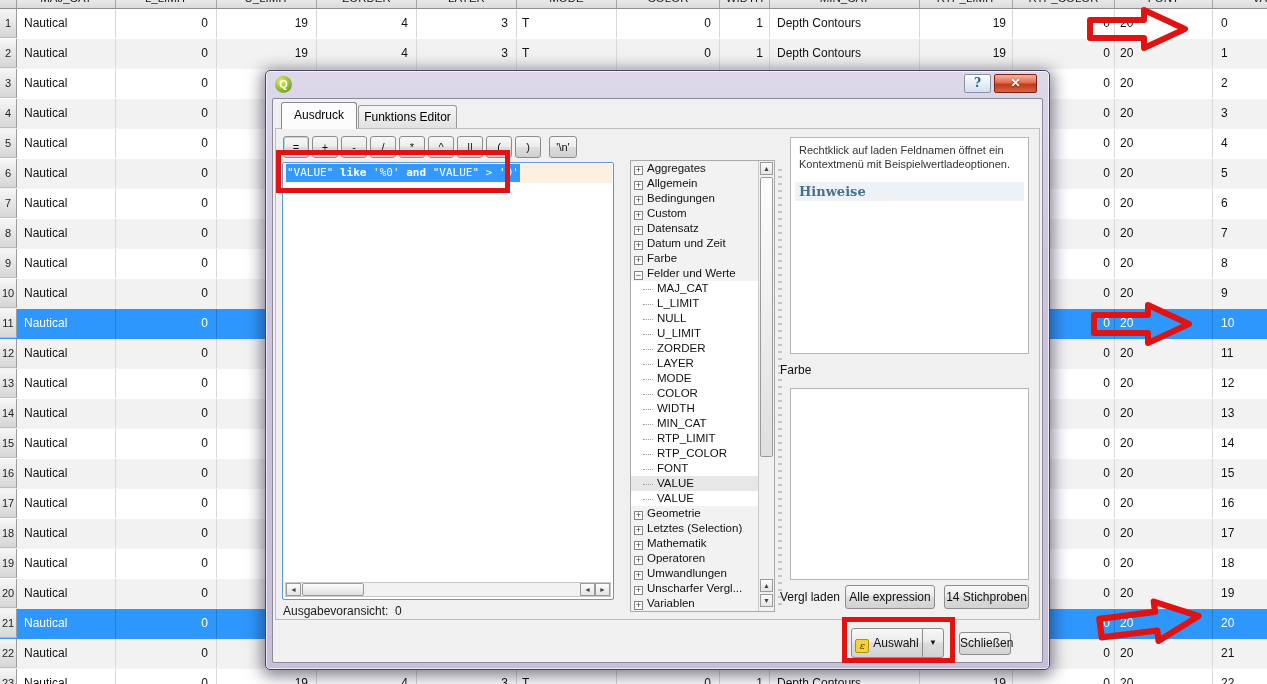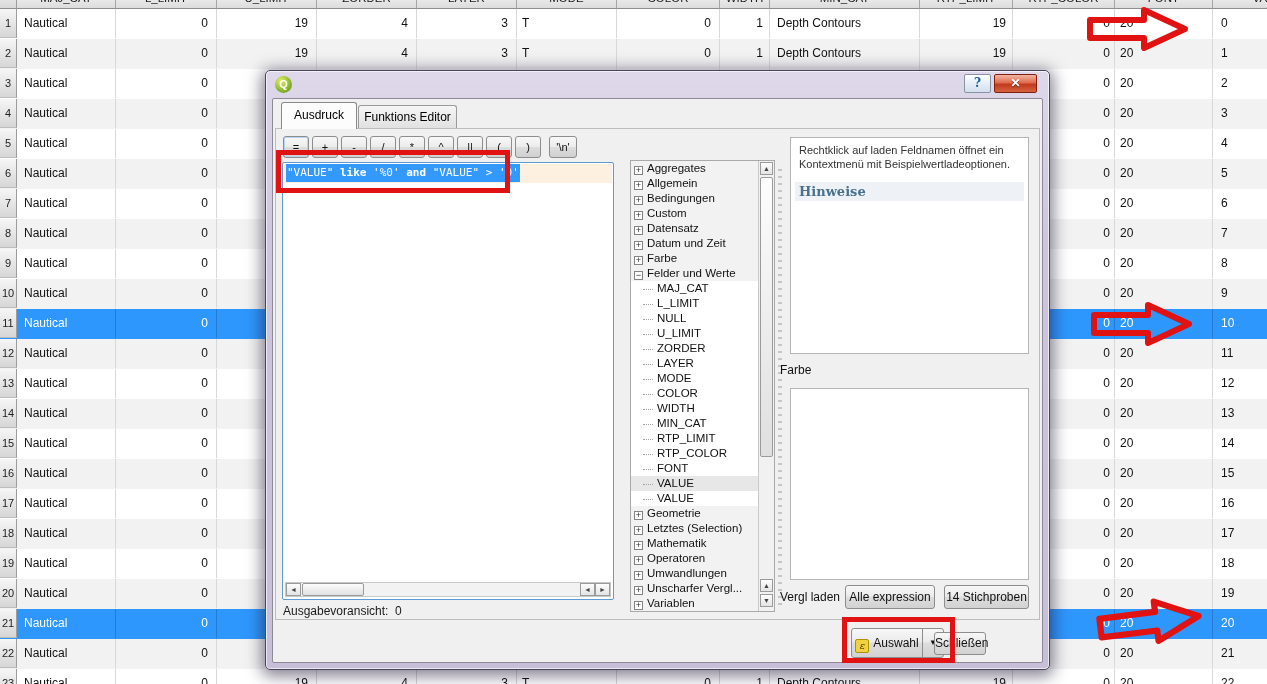--- a/index.html
+++ b/index.html
@@ -109,21 +109,21 @@
   .pushbtn{position:absolute;box-sizing:border-box;background:linear-gradient(#f7f7f7,#ebebeb 46%,#dddddd 50%,#d2d2d2);
         border:1px solid #8d8d8d;border-radius:3px;font-size:12px;color:#111;text-align:center;z-index:4;}
   #wl-label{position:absolute;left:507px;top:491px;font-size:12px;color:#111;z-index:4;}
   #btn-unique{left:572px;top:486px;width:90px;height:24px;line-height:22px;}
   #btn-sample{left:671px;top:486px;width:85px;height:24px;line-height:22px;}
 
   
   #btn-select{left:578px;top:529px;width:72px;height:30px;line-height:28px;border-radius:3px 0 0 3px;}
   #btn-select-arrow{left:649px;top:529px;width:22px;height:30px;line-height:28px;border-radius:0 3px 3px 0;
         border-left:1px solid #8d8d8d;font-size:8px;}
-  #btn-schliessen{left:661px;top:533px;width:52px;height:23px;line-height:21px;}
+  #btn-schliessen{left:686px;top:533px;width:52px;height:23px;line-height:21px;}
   #eps-icon{display:inline-block;width:12px;height:12px;background:#f2d23f;border:1px solid #b09200;
         border-radius:2px;color:#4a3c00;font-size:10px;line-height:11px;font-style:italic;
         font-family:"DejaVu Serif",serif;margin-right:4px;position:relative;top:2px;}
 
   
   .redbox{position:absolute;border:5px solid #e01212;z-index:70;}
   #redbox-expr{left:276px;top:150px;width:224px;height:33px;}
   #redbox-select{left:842px;top:617px;width:103px;height:36px;}
   .arrow{position:absolute;z-index:60;}
 </style>

